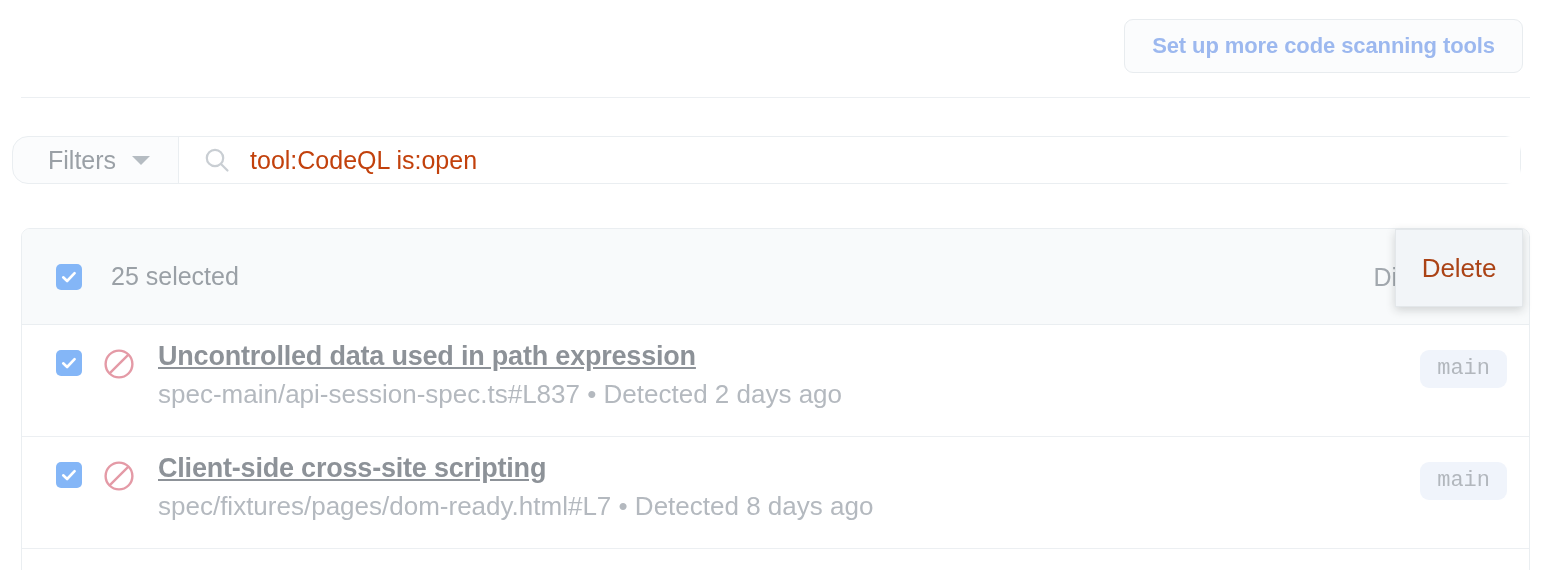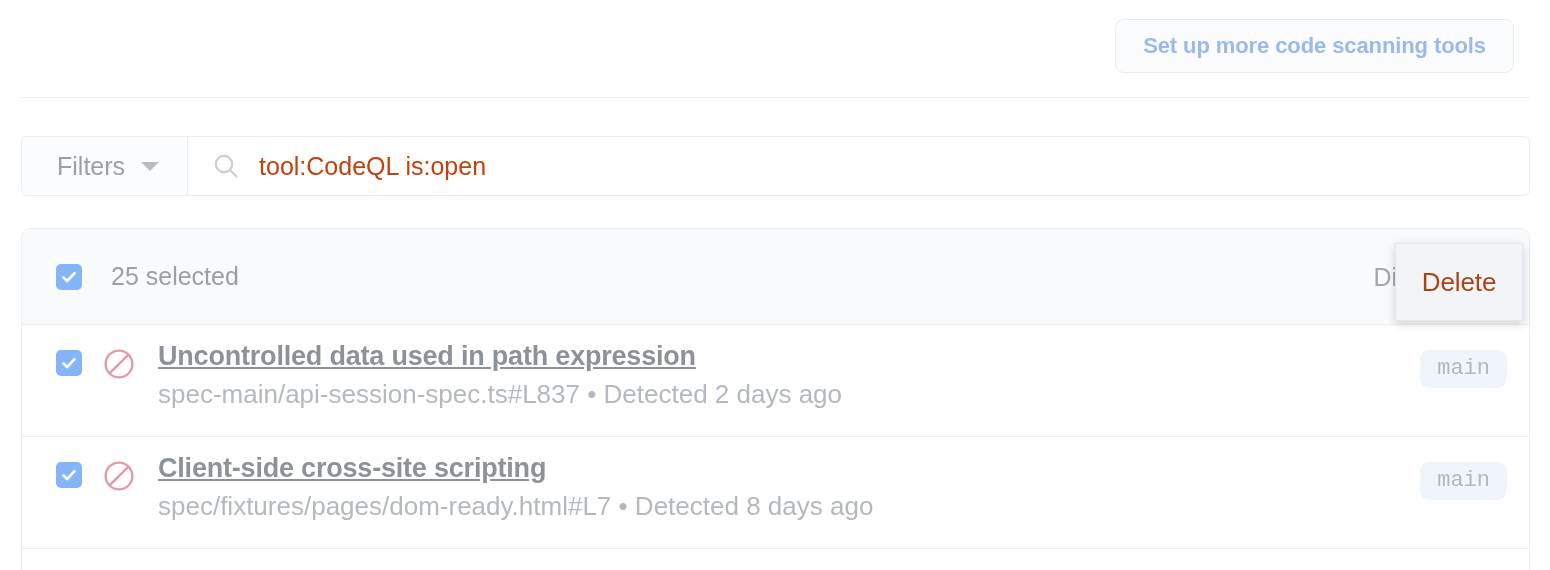--- a/index.html
+++ b/index.html
@@ -38,21 +38,21 @@
     top: 20px;
     font-size: 40px;
     font-weight: 400;
     color: #9aa0a6;
     letter-spacing: -0.2px;
     line-height: 52px;
     white-space: nowrap;
   }
   .setup-button {
     position: absolute;
-    right: 16px;
+    right: 7px;
     top: 19px;
     height: 54px;
     box-sizing: border-box;
     display: flex;
     align-items: center;
     justify-content: center;
     padding: 0 27px;
     border: 1px solid #e8ecef;
     border-radius: 9px;
     background: #fbfcfd;
@@ -60,27 +60,27 @@
     font-size: 22px;
     font-weight: 700;
     letter-spacing: -0.1px;
     white-space: nowrap;
     cursor: pointer;
   }
 
   
   .filter-bar {
     position: absolute;
-    left: 21px;
+    left: 12px;
     top: 136px;
     width: 1509px;
-    height: 60px;
+    height: 48px;
     box-sizing: border-box;
     border: 1px solid #eaeef1;
-    border-radius: 5px;
+    border-radius: 16px;
     background: #fbfcfd;
     display: flex;
     align-items: stretch;
   }
   .filters-btn {
     display: flex;
     align-items: center;
     gap: 16px;
     padding: 0 28px 0 35px;
     border-right: 1px solid #eaeef1;
@@ -233,21 +233,21 @@
     font-family: "Liberation Mono", monospace;
     font-size: 22px;
     line-height: 24px;
     white-space: nowrap;
   }
 
   
   .delete-popup {
     position: absolute;
     left: 1395px;
-    top: 243px;
+    top: 229px;
     width: 128px;
     height: 78px;
     box-sizing: border-box;
     background: #f2f5f8;
     border: 1px solid #e3e7ea;
     box-shadow: 0 3px 9px rgba(27,31,35,0.18);
     display: flex;
     align-items: center;
     justify-content: center;
     z-index: 20;

